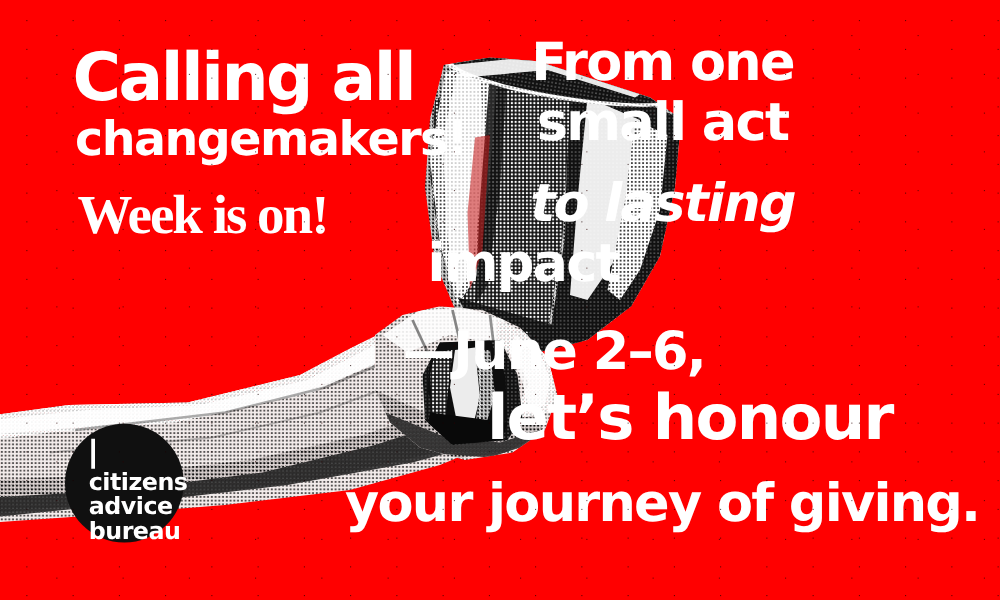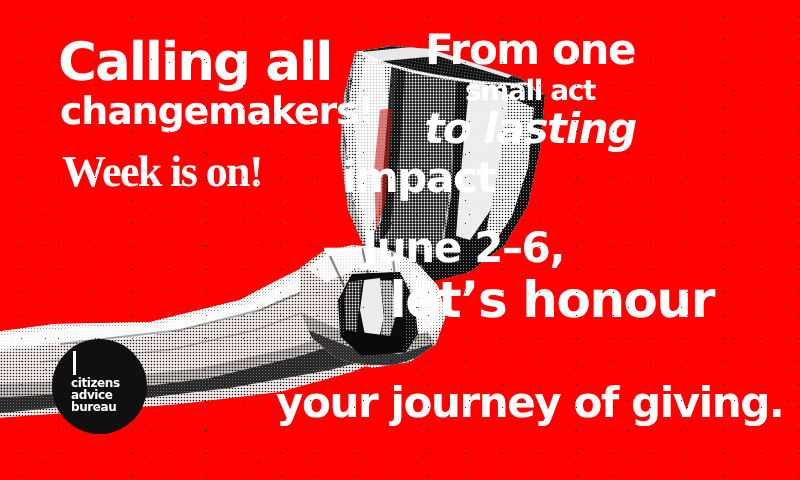--- a/index.html
+++ b/index.html
@@ -65,21 +65,21 @@
   
   .right-col {
     position: absolute;
     right: 60px;
     top: 30px;
     width: 420px;
     text-align: center;
   }
   .right-col .hl { position: relative; display: block; }
   .r1 { font-size: 42px; letter-spacing: -1.4px; margin-bottom: 8px; }
-  .r2 { font-size: 28px; letter-spacing: -1.4px; margin-bottom: 4px; }
+  .r2 { font-size: 42px; letter-spacing: -1.4px; margin-bottom: 24px; }
   .r3 { font-size: 42px; letter-spacing: -1.4px; margin-bottom: 8px; font-style: italic; }
   .r4 { font-size: 42px; letter-spacing: -1.4px; margin-bottom: 8px; text-align: left; padding-left: 22px;}
   .r5 { font-size: 42px; letter-spacing: -1.4px; margin-bottom: 8px; text-align: left; padding-left: 2px; margin-top: 30px;}
   .r6 { font-size: 50px; letter-spacing: -1.4px; margin-bottom: 6px; text-align: right; padding-right: 26px;}
 
   
   .bottom-line {
     position: absolute;
     left: 276px;
     top: 383px;
@@ -106,21 +106,21 @@
     height: 24px;
     background: #fff;
   }
   .logo-text {
     position: absolute;
     left: 19px;
     top: 38px;
     color: #fff;
     font-family: "DejaVu Sans", sans-serif;
     font-weight: 700;
-    font-size: 12px;
+    font-size: 19px;
     line-height: 1.02;
     letter-spacing: -0.4px;
   }
   .logo-text span { display: block; }
 </style>
 </head>
 <body>
 
 <div id="poster">
 

